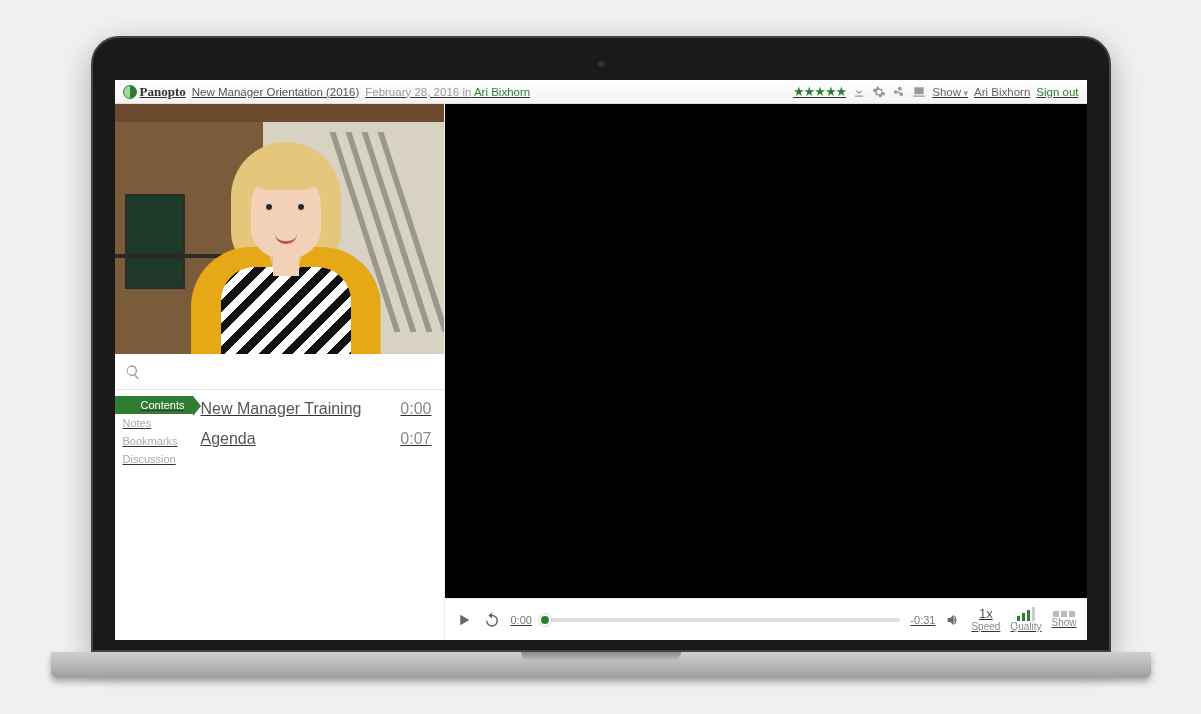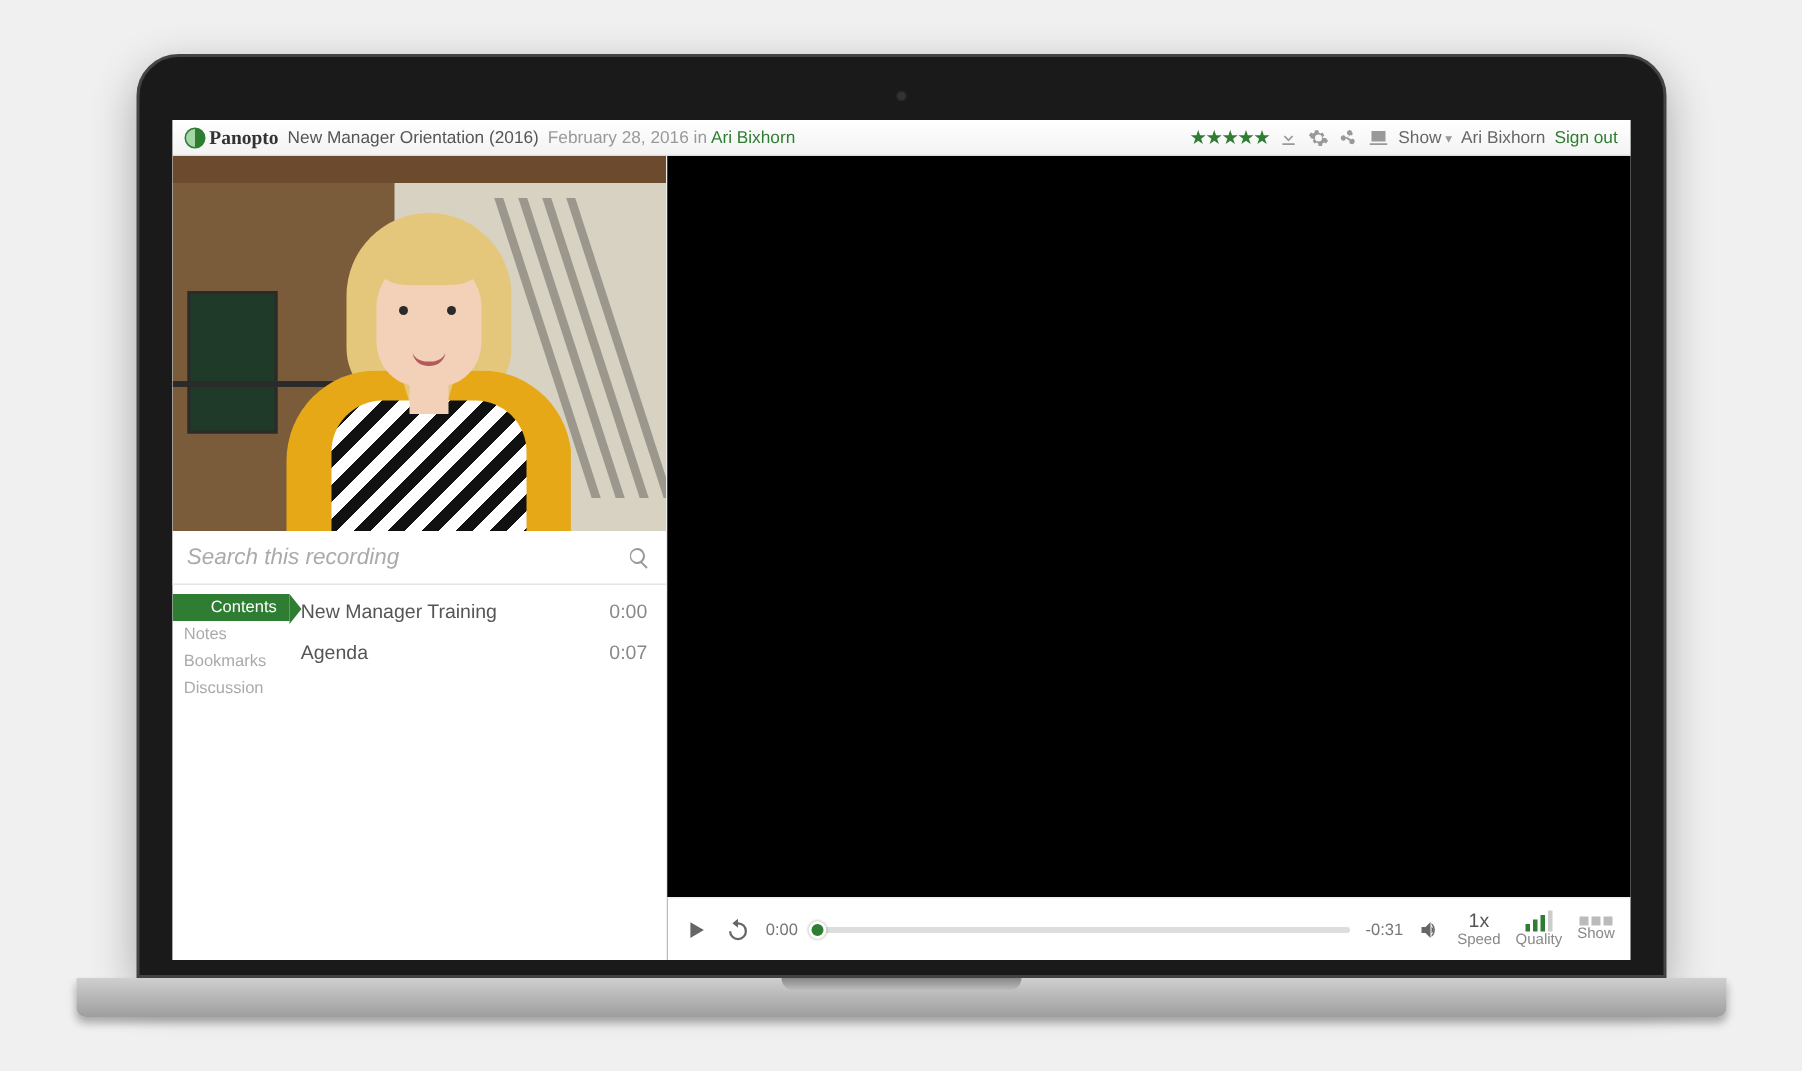--- a/index.html
+++ b/index.html
@@ -51,20 +51,21 @@
   }
 
   
   .screen {
     background: #fff;
     width: 100%;
     height: 560px;
     display: flex;
     flex-direction: column;
     overflow: hidden;
+    text-decoration: underline;
   }
 
   
   .topbar {
     height: 24px;
     background: linear-gradient(#fff,#f3f3f3);
     border-bottom: 1px solid #ddd;
     display: flex;
     align-items: center;
     padding: 0 8px;
@@ -197,21 +198,21 @@
   }
   .tabs .active{
     background:#2e7d32;color:#fff;position:relative;text-align:right;
   }
   .tabs .active::after{
     content:'';position:absolute;right:-8px;top:0;
     border-top:10px solid transparent;
     border-bottom:10px solid transparent;
     border-left:8px solid #2e7d32;
   }
-  .toc{flex:1;padding:4px 12px 4px 8px;font-size:13px;}
+  .toc{flex:1;padding:4px 12px 4px 8px;font-size:16px;}
   .toc-row{display:flex;justify-content:space-between;padding:6px 0;color:#555;cursor:pointer;}
   .toc-row .time{color:#888;}
 
   
   .video-main{flex:1;background:#000;}
 
   
   .controls{
     height:42px;background:#fff;
     display:flex;align-items:center;
@@ -301,21 +302,20 @@
               <div class="neck"></div>
               <div class="face"></div>
               <div class="bangs"></div>
               <div class="eye l"></div>
                 <div class="eye r"></div>
               <div class="mouth"></div>
             </div>
           </div>
 
           <div class="search">
-            <input type="text" placeholder="Search this recording" style="">
             <svg class="mag" viewBox="0 0 24 24">
               <path d="M10 2a8 8 0 015.3 13.9l5.4 5.4-1.4 1.4-5.4-5.4A8 8 0 1110 2zm0 2a6 6 0 100 12 6 6 0 000-12z"></path>
             </svg>
           </div>
 
           <div class="panel-row">
             <div class="tabs">
               <div class="active">Contents</div>
               <div>Notes</div>
               <div>Bookmarks</div>

